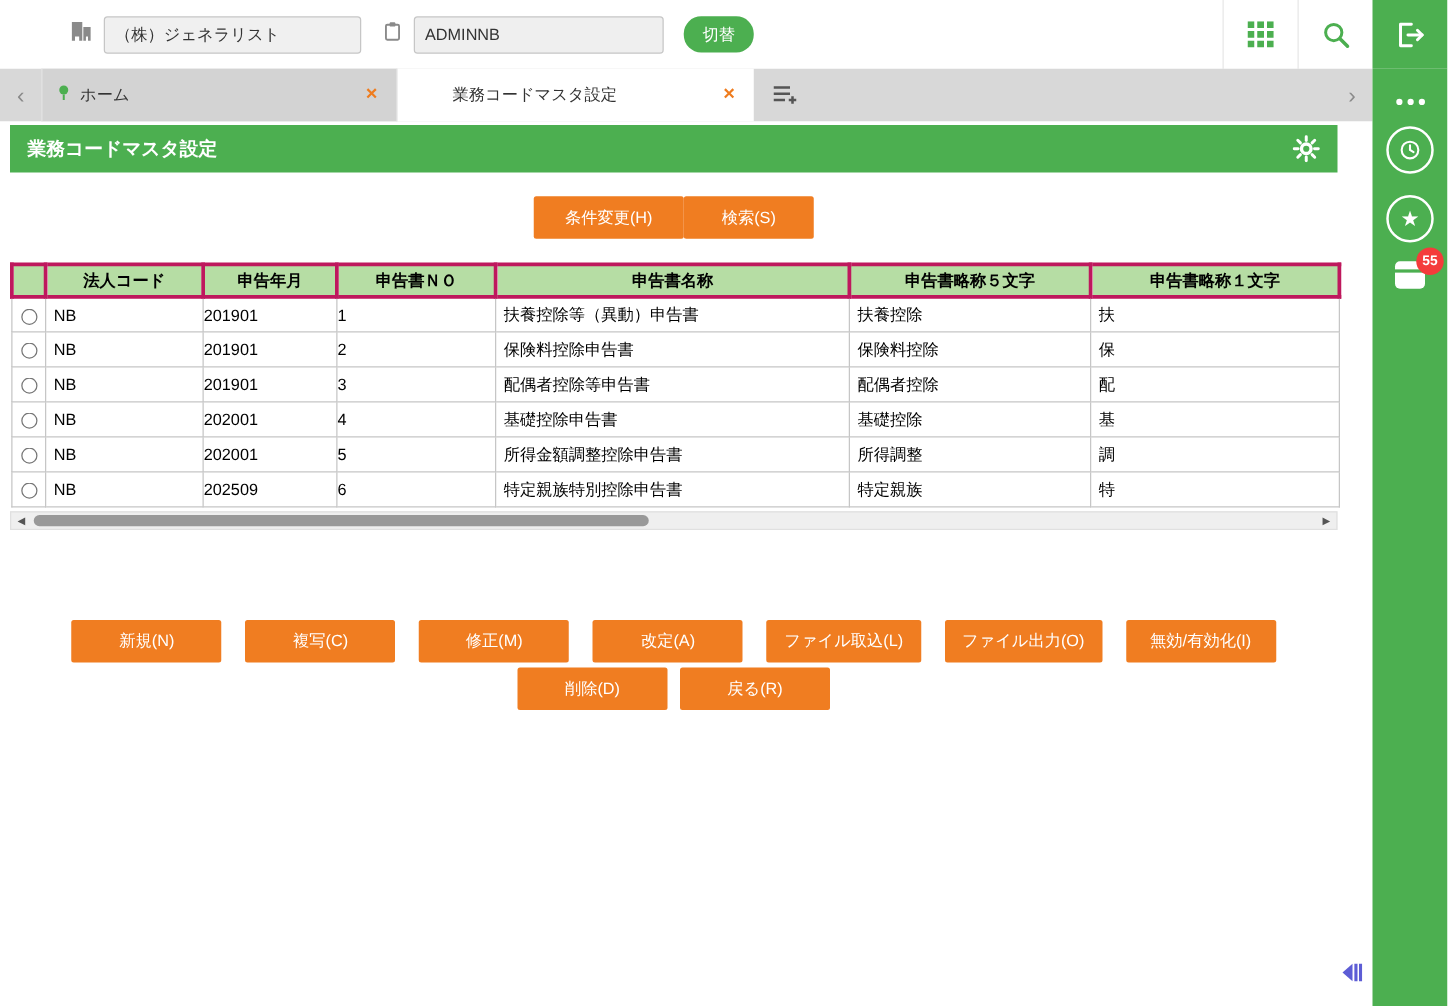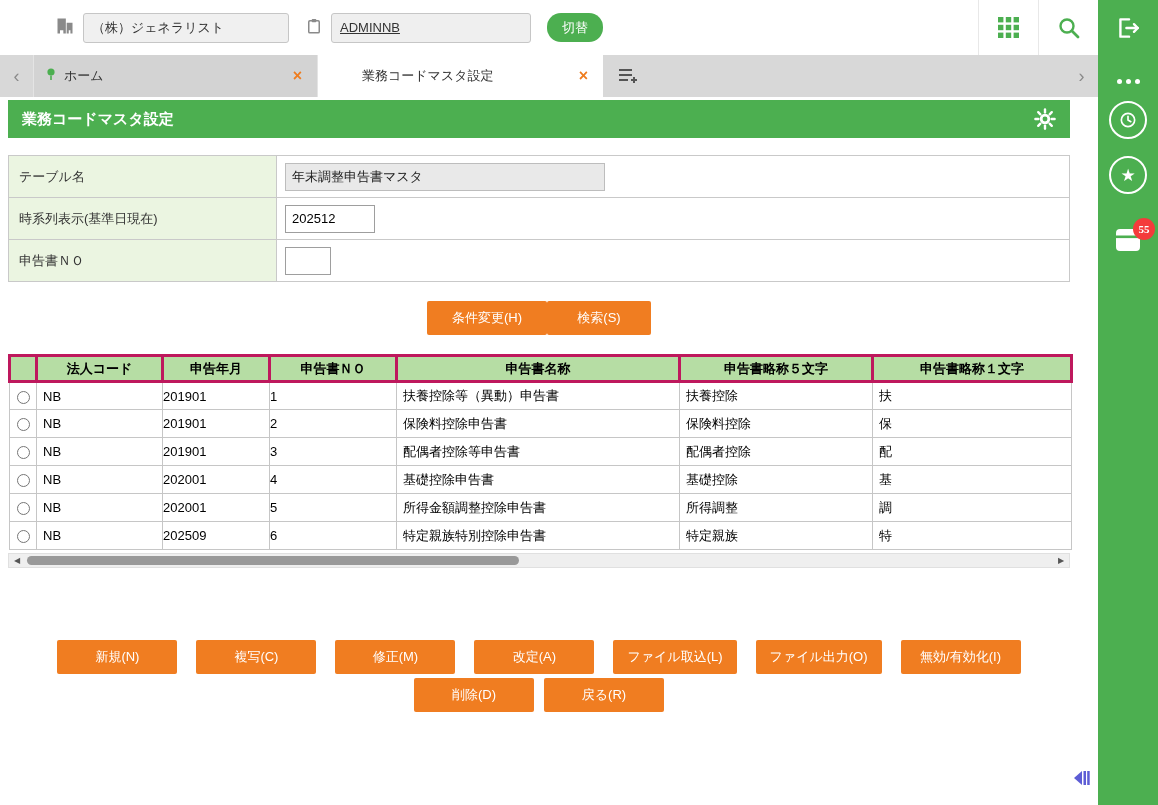--- a/index.html
+++ b/index.html
@@ -7,21 +7,21 @@
               font-family:"Liberation Sans","DejaVu Sans",sans-serif; }
   .app { position:relative; width:1158px; height:805px; }
 
   
   .topbar { position:absolute; top:0; left:0; width:1158px; height:55px;
             background:#fff; display:flex; align-items:center; }
   .tb-left { display:flex; align-items:center; margin-left:55px; }
   .tb-input { height:30px; background:#f0f0f0; border:1px solid #c6c6c6; border-radius:3px;
               padding:0 8px; font-size:13px; font-family:inherit; color:#333; }
   .inp-company { width:206px; margin-left:8px; }
-  .inp-user { width:200px; margin-left:8px; background:#efefef;text-decoration:underline; }
+  .inp-user { width:200px; margin-left:8px; background:#efefef; }
   .ic-clip { margin-left:16px; }
   .switch-btn { margin-left:16px; height:29px; padding:0 15px; background:#4caf50; color:#fff;
                 border:none; border-radius:14px; font-size:13px; font-family:inherit; cursor:pointer; }
   .tb-right { margin-left:auto; display:flex; height:55px; }
   .tb-icon { width:60px; height:55px; display:flex; align-items:center; justify-content:center;
              border-left:1px solid #e8e8e8; cursor:pointer; background:#fff; }
   .tb-exit { width:60px; height:55px; background:#4caf50; display:flex; align-items:center;
              justify-content:center; cursor:pointer; }
 
   
@@ -37,21 +37,21 @@
   .tab-close { color:#ef7c1e; font-size:16px; font-weight:bold; padding:0 3px; cursor:pointer; }
   .newtab { width:52px; display:flex; align-items:center; justify-content:center; cursor:pointer; }
 
   
   .sidebar { position:absolute; top:55px; right:0; width:60px; height:750px; background:#4caf50; }
   .sb-more { margin:24px auto 0; display:flex; gap:4px; justify-content:center; width:40px; cursor:pointer; }
   .sb-dot { width:5px; height:5px; border-radius:50%; background:#fff; }
   .sb-circle { width:38px; height:38px; margin:17px auto 0; border:2px solid #fff; border-radius:50%;
                display:flex; align-items:center; justify-content:center; color:#fff; cursor:pointer; }
   .sb-star { font-size:17px; line-height:1; }
-  .sb-box { position:relative; width:38px; margin:32px auto 0; display:flex; justify-content:center; cursor:pointer;font-family:Liberation Serif, serif; }
+  .sb-box { position:relative; width:38px; margin:12px auto 0; display:flex; justify-content:center; cursor:pointer; }
   .sb-badge { position:absolute; top:-8px; right:-8px; min-width:22px; height:22px; padding:0 3px;
               border-radius:11px; background:#f43b3b; color:#fff; font-size:11px; font-weight:bold;
               display:flex; align-items:center; justify-content:center; }
 
   
   .content { position:absolute; top:97px; left:0; width:1098px; }
   .title-bar { margin:3px 0 0 8px; width:1062px; height:38px; background:#4caf50;
                display:flex; align-items:center; justify-content:space-between; padding:0 14px; }
   .title-text { color:#fff; font-size:15px; font-weight:bold; }
   .gear { cursor:pointer; display:flex; align-items:center; }
@@ -211,42 +211,20 @@
               <line x1="19.2" y1="12" x2="22.5" y2="12"></line>
             <line x1="4.6" y1="4.6" x2="6.9" y2="6.9"></line>
               <line x1="17.1" y1="17.1" x2="19.4" y2="19.4"></line>
             <line x1="4.6" y1="19.4" x2="6.9" y2="17.1"></line>
               <line x1="17.1" y1="6.9" x2="19.4" y2="4.6"></line>
           </g>
         </svg>
       </span>
     </div>
 
-    <table class="form-table">
-      <tbody>
-          <tr>
-        <td class="f-label">テーブル名</td>
-        <td class="f-value">
-          <input class="inp inp-ro" readonly="" value="年末調整申告書マスタ" style="">
-        </td>
-      </tr>
-      <tr>
-        <td class="f-label">時系列表示(基準日現在)</td>
-        <td class="f-value">
-          <input class="inp inp-month" value="202512" style="">
-        </td>
-      </tr>
-      <tr>
-        <td class="f-label">申告書ＮＯ</td>
-        <td class="f-value">
-          <input class="inp inp-no" value="" style="">
-        </td>
-      </tr>
-    </tbody>
-      </table>
 
     <div class="search-row">
       <button class="btn-orange w120">条件変更(H)</button>
       <button class="btn-orange">検索(S)</button>
     </div>
 
     <table class="data-table">
       <colgroup>
         <col style="width:27px">
           <col style="width:126px">

